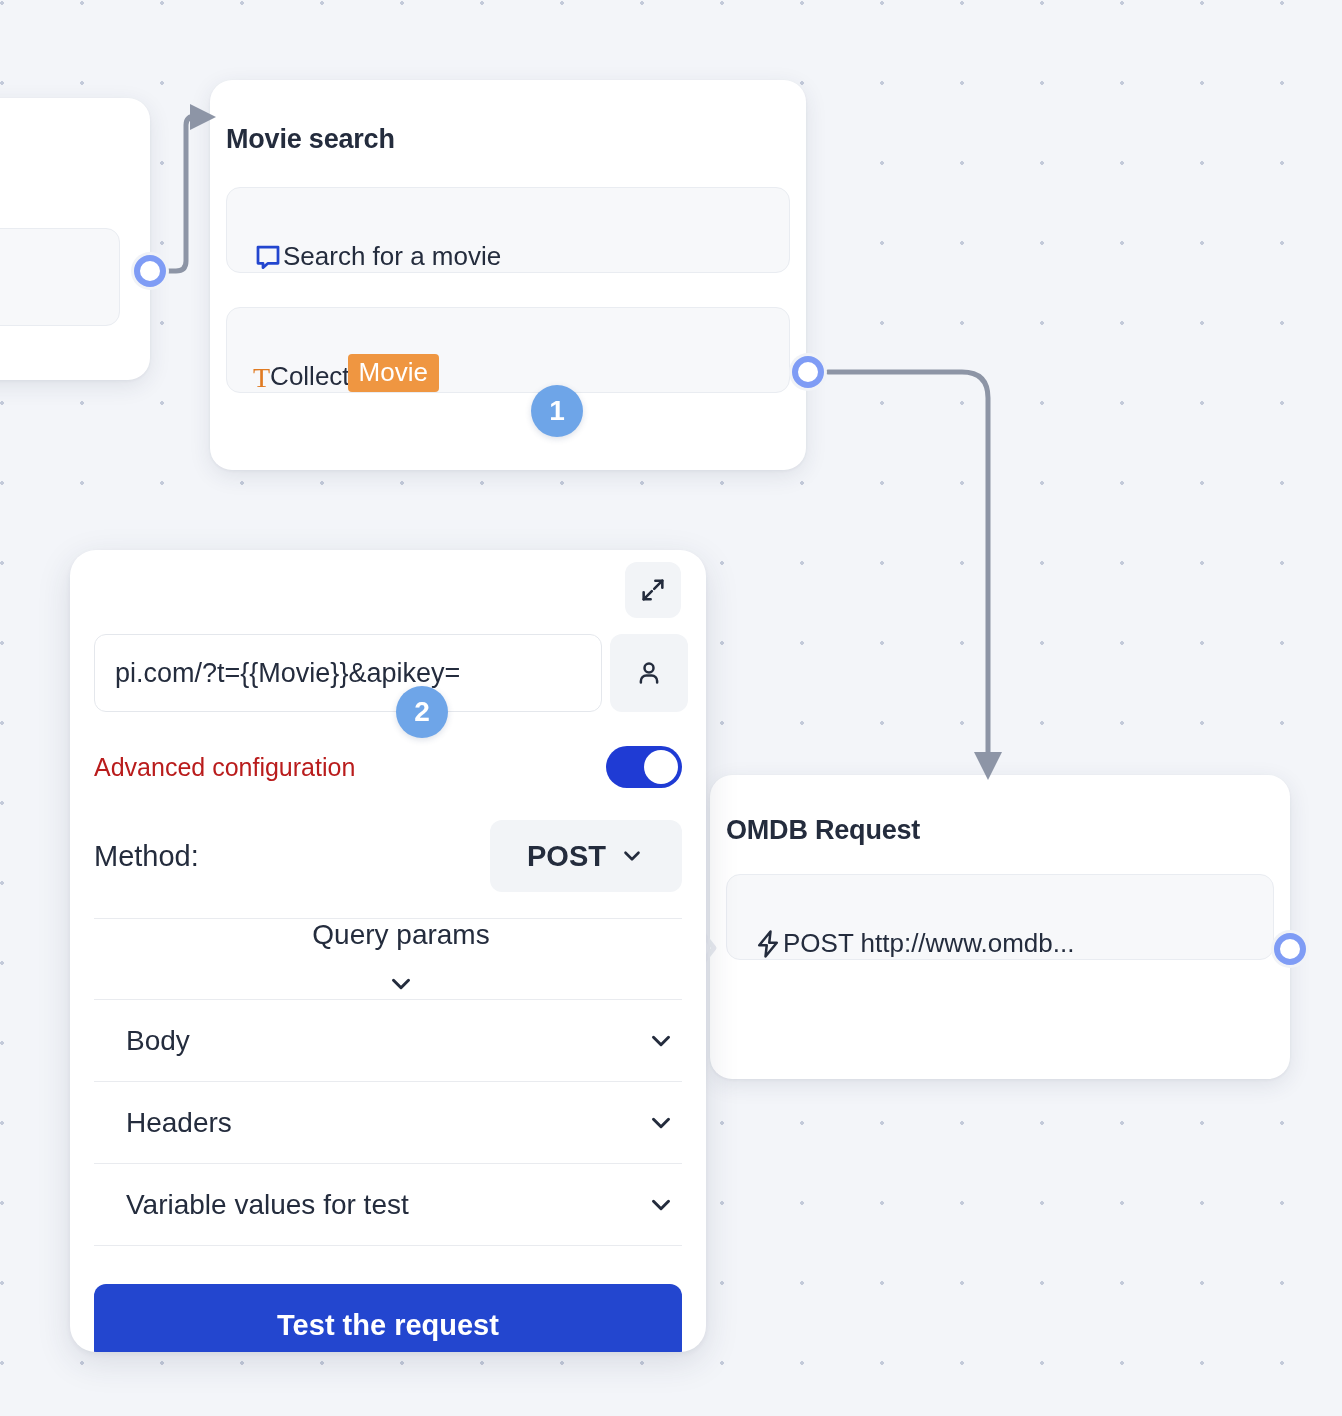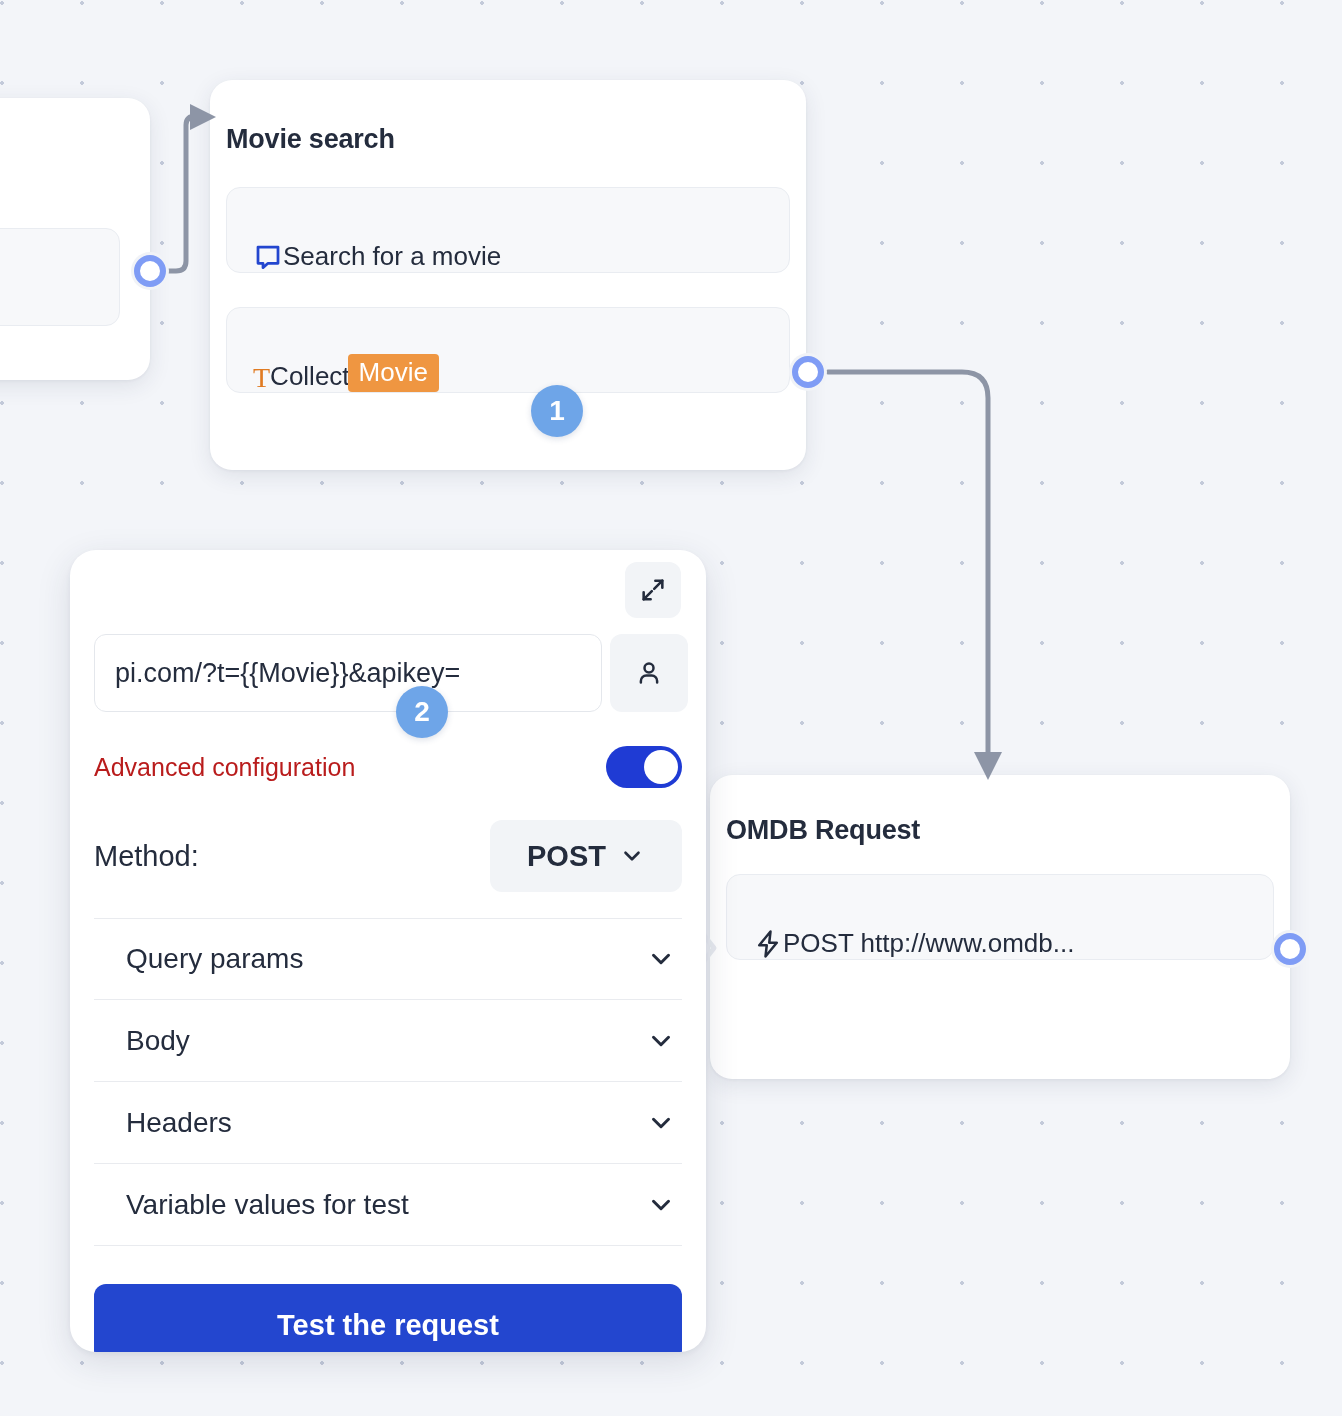--- a/index.html
+++ b/index.html
@@ -216,21 +216,21 @@
     left: 24px; top: 368px;
     width: 588px;
   }
   .acc-item {
     height: 82px;
     display: flex; align-items: center; justify-content: space-between;
     border-bottom: 1px solid #e9ebef;
     cursor: pointer;
     padding: 0 6px 0 32px;
   }
-  .acc-item:first-child { border-top: 1px solid #e9ebef; }
+  .acc-item:first-child { border-top: 1px solid #e9ebef; flex-direction: column; }
   .acc-label { font-size: 28px; color: #242c3d; }
 
   #test-btn {
     position: absolute;
     left: 24px; top: 734px;
     width: 588px; height: 82px;
     background: #2346cf;
     color: #ffffff;
     border: none;
     border-radius: 12px;

